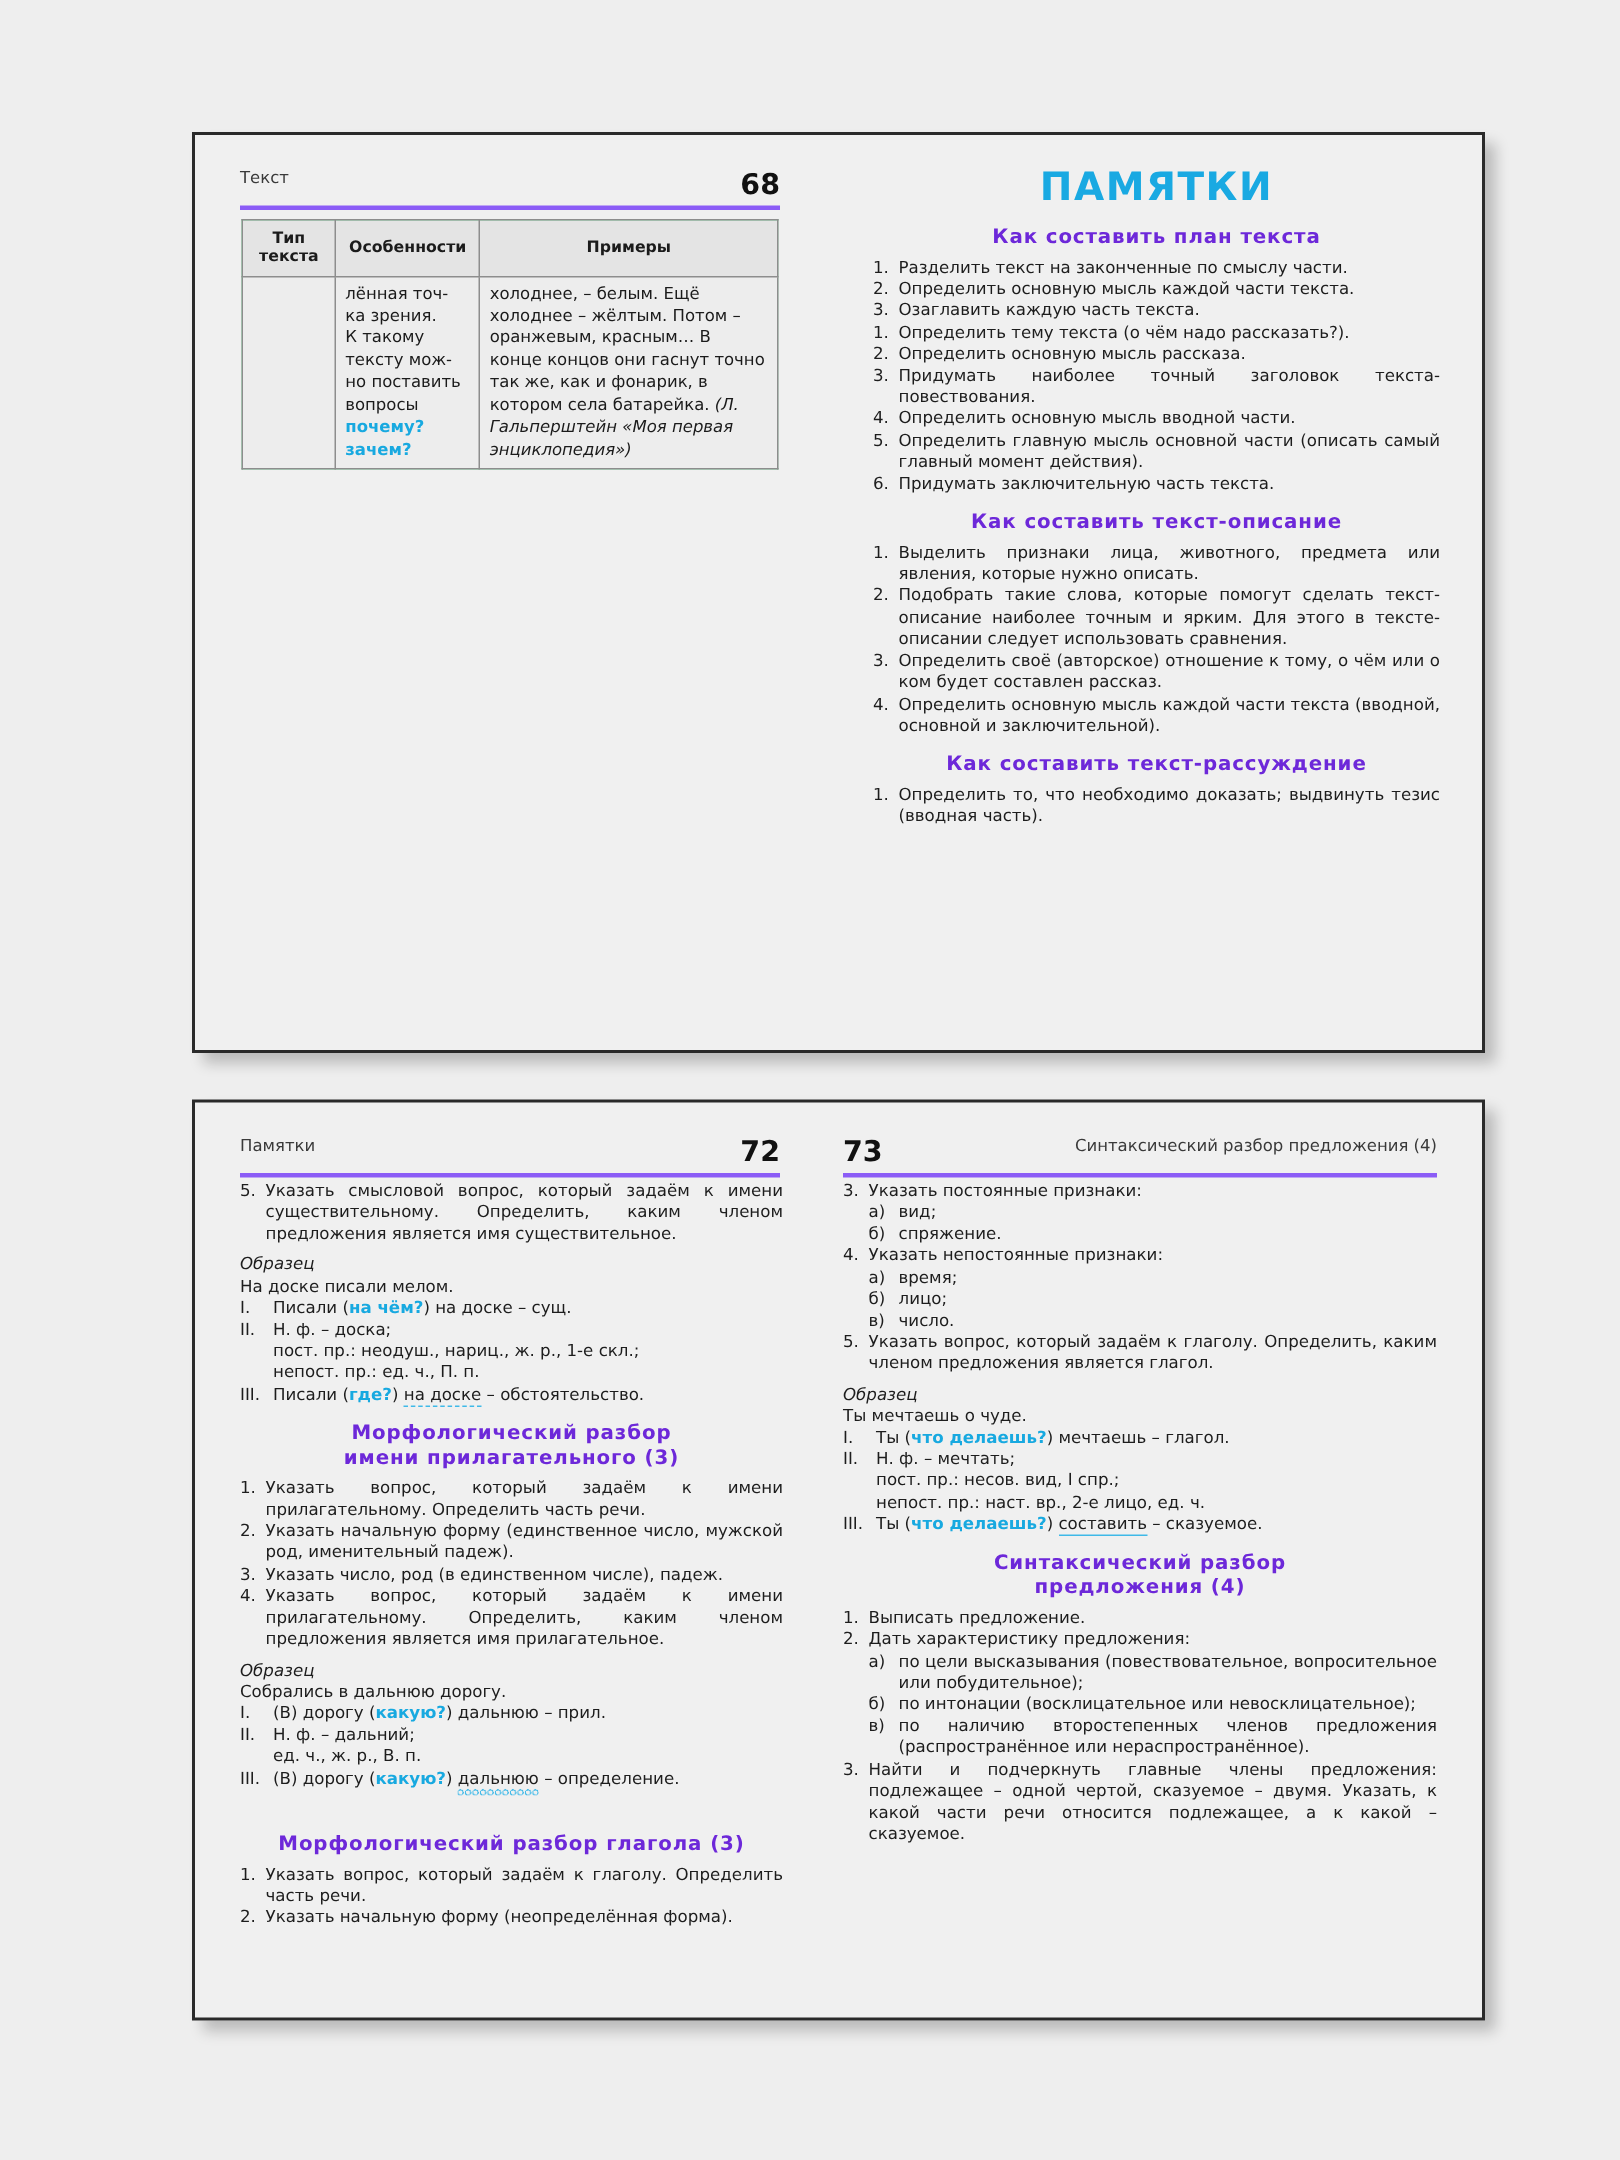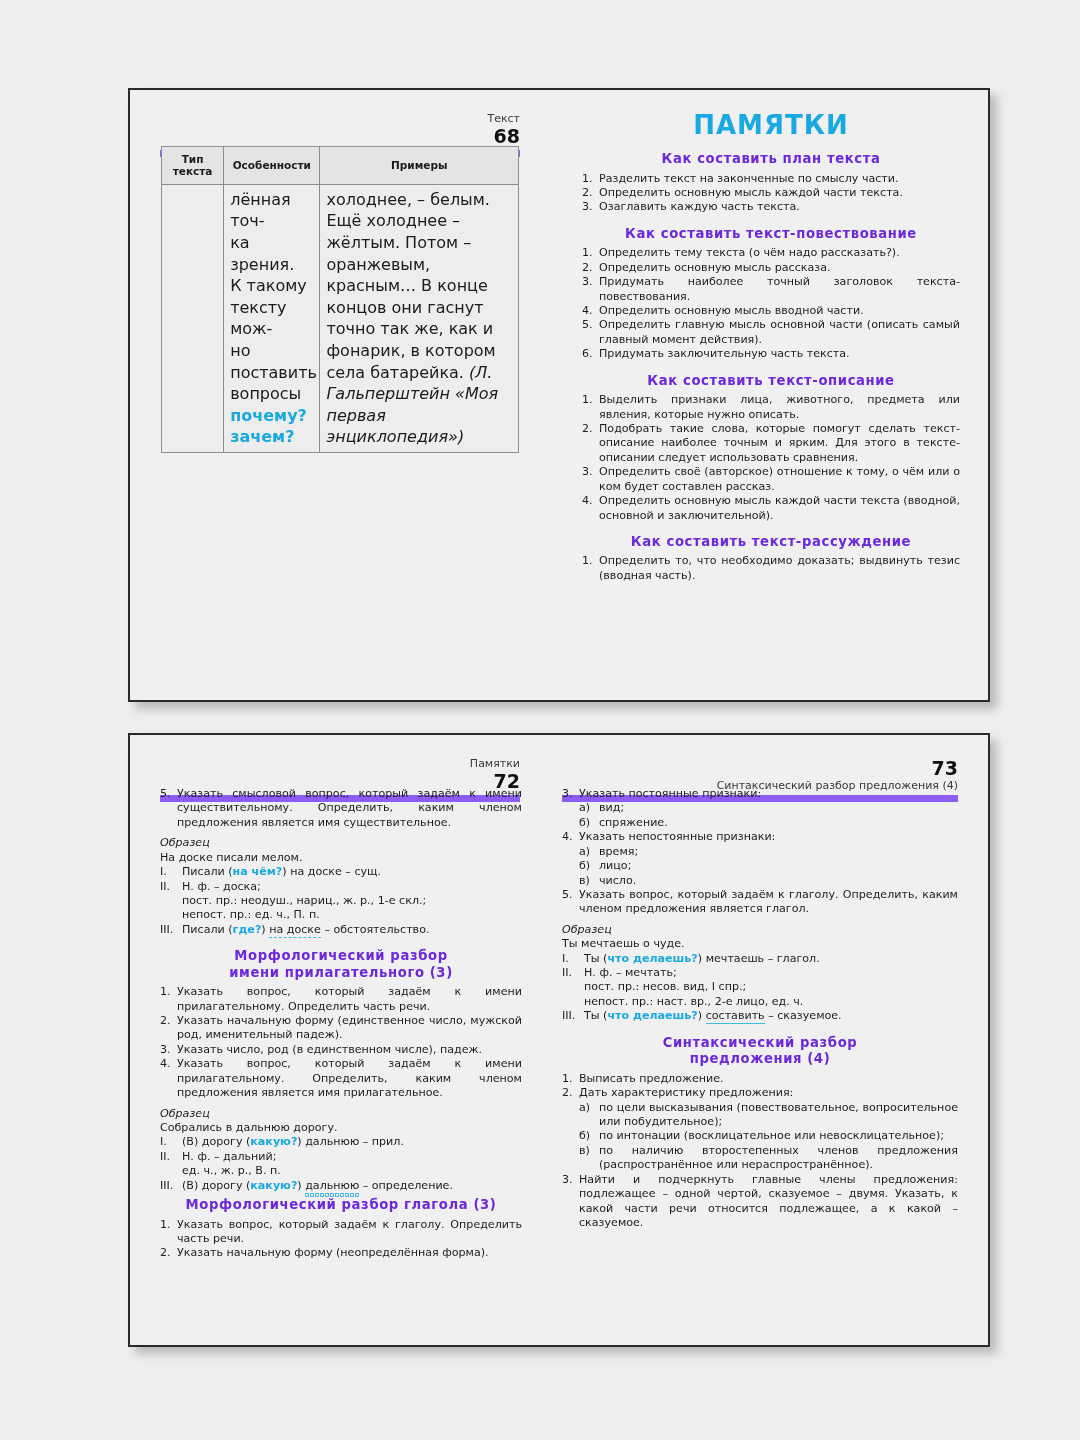--- a/index.html
+++ b/index.html
@@ -18,24 +18,23 @@
     box-shadow: 7px 7px 9px rgba(0,0,0,0.22);
   }
   #page-top    { left: 128px; top: 88px;  width: 862px; height: 614px; }
   #page-bottom { left: 128px; top: 733px; width: 862px; height: 614px; }
 
   .page-inner { position: relative; width: 100%; height: 100%; padding: 0; }
 
   
   .runhead {
     position: absolute;
-    display: flex; align-items: flex-end;
-    border-bottom: 7px solid #8b5cf6;
+    display: flex; align-items: flex-start;
+    border-bottom: 3px solid #8b5cf6;
     padding-bottom: 3px;
-    flex-direction: column;
   }
   .runhead .rh-label { font-size: 11px; color: #3a3a3a; }
   .runhead .rh-num { font-size: 19px; font-weight: bold; color: #111; }
   .rh-left  { justify-content: space-between; }
   .rh-right { justify-content: space-between; }
 
   
   .tbl {
     position: absolute;
     border-collapse: collapse;
@@ -50,36 +49,36 @@
   .tbl th {
     background: #e4e4e4;
     text-align: center;
     vertical-align: middle;
     font-size: 10.5px;
     font-weight: bold;
     color: #1b1b1b;
     padding: 6px 4px;
     line-height: 1.18;
   }
-  .tbl td { font-size: 16px; line-height: 1.35; color: #1b1b1b; background: #ededed; }
+  .tbl td { font-size: 11px; line-height: 1.35; color: #1b1b1b; background: #ededed; }
   .tbl .c1 { width: 62px; }
   .tbl .c2 { width: 96px; }
   .tbl .c3 { width: 198px; }
   .q-blue { color: #18a9e0; font-weight: bold; }
   .ital { font-style: italic; }
   .h-sec {
     text-align: center;
     color: #6d28d9;
     font-weight: bold;
     font-size: 13.2px;
     letter-spacing: 0.6px;
     line-height: 1.25;
     margin: 11px 0 4px 0;
   }
-  .h-sec.tight { margin-top: 4px; }
+  .h-sec.tight { margin-top: 29px; }
 
   
   .col { position: absolute; }
   .col .body { font-size: 11.1px; color: #1d1d1d; line-height: 1.30; }
 
   ol.list { list-style: none; margin: 0; padding: 0; }
   ol.list > li {
     position: relative;
     padding-left: 17px;
     margin-bottom: 0px;
@@ -162,21 +161,20 @@
 
       <div class="col" style="left:452px; top:20px; width:378px;">
         <div style="position:relative; text-align:center; color:#19a9e2; font-weight:bold; font-size:26px; letter-spacing:1px;">ПАМЯТКИ</div>
         <div class="body" id="top-sections">
             <div class="h-sec">Как  составить  план  текста</div>
             <ol class="list">
               <li><span class="mk">1.</span><span>Разделить текст на законченные по смыслу части.</span></li>
               <li><span class="mk">2.</span><span>Определить основную мысль каждой части текста.</span></li>
               <li><span class="mk">3.</span><span>Озаглавить каждую часть текста.</span></li>
             </ol>
-            <div class="h-sec">Как  составить  текст-повествование</div>
             <ol class="list">
               <li><span class="mk">1.</span><span>Определить тему текста (о чём надо рассказать?).</span></li>
               <li><span class="mk">2.</span><span>Определить основную мысль рассказа.</span></li>
               <li><span class="mk">3.</span><span>Придумать наиболее точный заголовок текста-повествования.</span></li>
               <li><span class="mk">4.</span><span>Определить основную мысль вводной части.</span></li>
               <li><span class="mk">5.</span><span>Определить главную мысль основной части (описать самый главный момент действия).</span></li>
               <li><span class="mk">6.</span><span>Придумать заключительную часть текста.</span></li>
             </ol>
             <div class="h-sec">Как  составить  текст-описание</div>
             <ol class="list">

